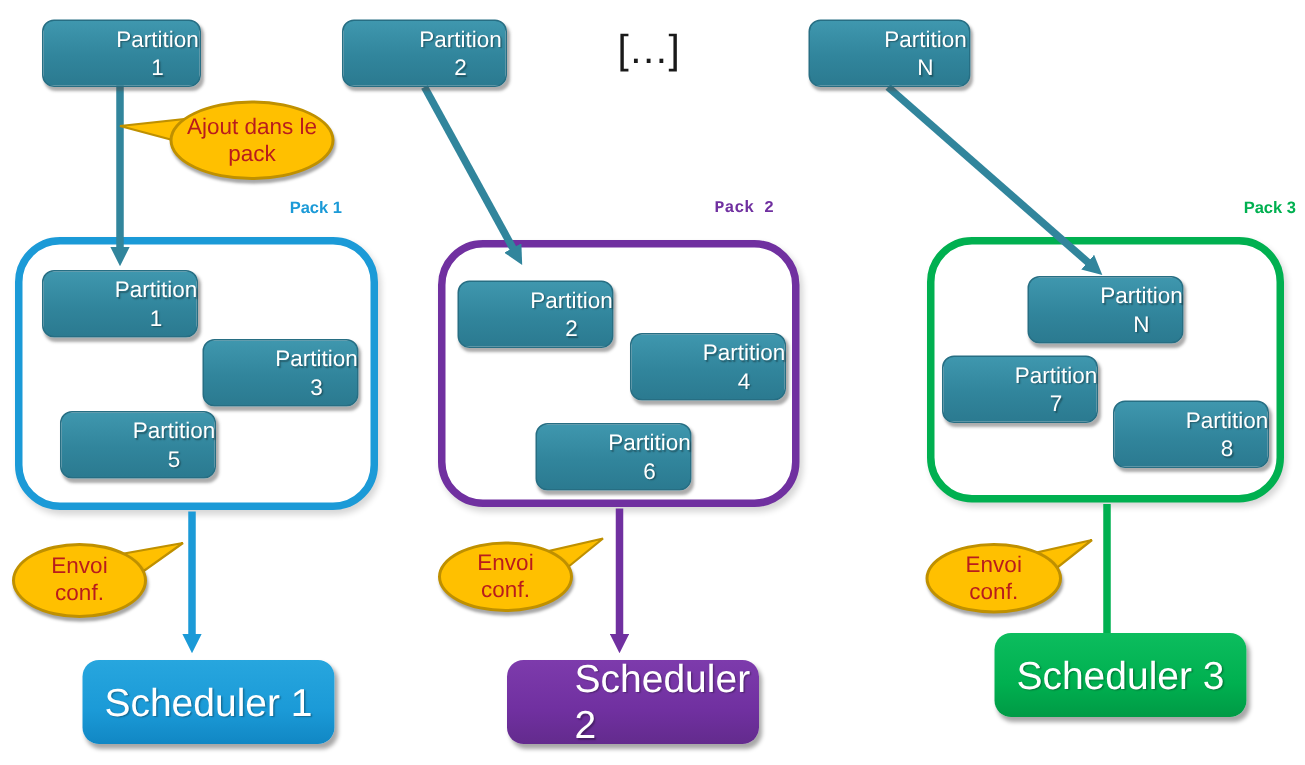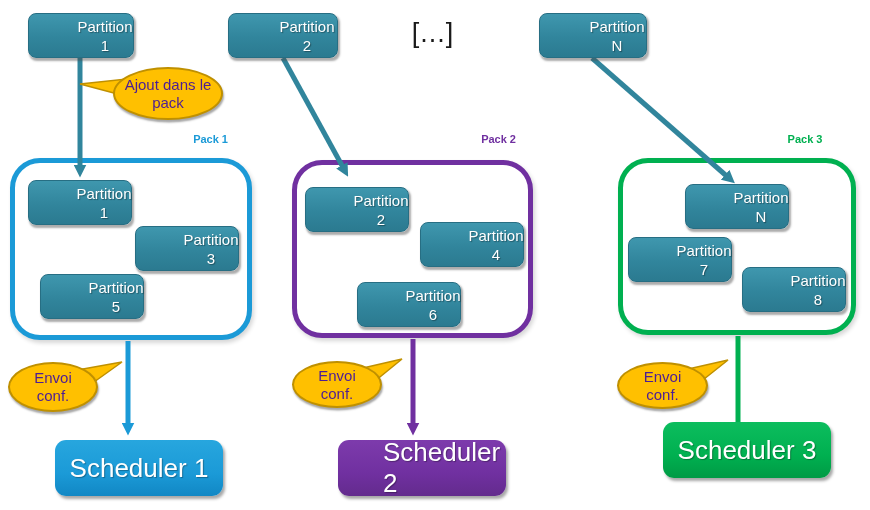--- a/index.html
+++ b/index.html
@@ -24,39 +24,39 @@
   .i3N{left:685px;top:184px;} .i37{left:628px;top:237px;}  .i38{left:742px;top:267px;}
   
   .pack{position:absolute;z-index:1;box-sizing:border-box;border-radius:30px;background:#fff;
         box-shadow:2px 3px 4px rgba(0,0,0,.16);}
   .pack-1{left:10px;top:158px;width:242px;height:182px;border:5px solid var(--blue);}
   .pack-2{left:292px;top:160px;width:241px;height:178px;border:5px solid var(--purple);}
   .pack-3{left:618px;top:158px;width:238px;height:177px;border:5px solid var(--green);}
   .pack-label{position:absolute;z-index:3;width:70px;text-align:right;
               font-size:11px;font-weight:bold;}
   .pl-1{left:158px;top:133px;color:var(--blue);}
-  .pl-2{left:446px;top:133px;color:var(--purple);}
-  .pl-3{left:770px;top:133px;color:var(--green);text-align:center;}
+  .pl-2{left:446px;top:133px;color:var(--purple);font-family:Liberation Mono, monospace;}
+  .pl-3{left:794px;top:133px;color:var(--green);}
   
   .sched{
     position:absolute;z-index:3;width:168px;height:56px;box-sizing:border-box;border-radius:11px;
     color:#fff;display:flex;align-items:center;justify-content:center;
     font-size:26px;text-shadow:1px 1px 1px rgba(0,0,0,.3);
     box-shadow:2px 3px 3px rgba(0,0,0,.35);
   }
   .s1{left:55px;top:440px;background:linear-gradient(180deg,#27a6de,var(--blue) 60%,#1187c4);}
   .s2{left:338px;top:440px;background:linear-gradient(180deg,#7d3bac,var(--purple) 60%,#632b8d);padding-left:45px;}
   .s3{left:663px;top:422px;background:linear-gradient(180deg,#0cbd5e,var(--green) 60%,#009a45);}
   
   .callout{
     position:absolute;z-index:4;box-sizing:border-box;border-radius:50%;
     background:var(--orange);border:2px solid var(--orange_dark);
     box-shadow:1px 2.5px 2px rgba(0,0,0,.35);
     display:flex;align-items:center;justify-content:center;text-align:center;
-    font-size:15px;line-height:18px;color:#4c1d95;padding:3px 8px;
+    font-size:15px;line-height:18px;color:#b91c1c;padding:3px 8px;
   }
   .c-ajout{left:113px;top:67px;width:110px;height:53px;}
   .c-envoi1{left:8px;top:362px;width:90px;height:50px;}
   .c-envoi2{left:292px;top:361px;width:90px;height:47px;}
   .c-envoi3{left:617px;top:362px;width:91px;height:47px;}
   
   .ellipsis{position:absolute;z-index:3;left:398px;top:18px;width:70px;text-align:center;
             font-size:27px;color:#1a1a1a;letter-spacing:1px;}
   #arrows{position:absolute;left:0;top:0;z-index:2;pointer-events:none;}
   .arr{stroke-width:5;fill:none;}

